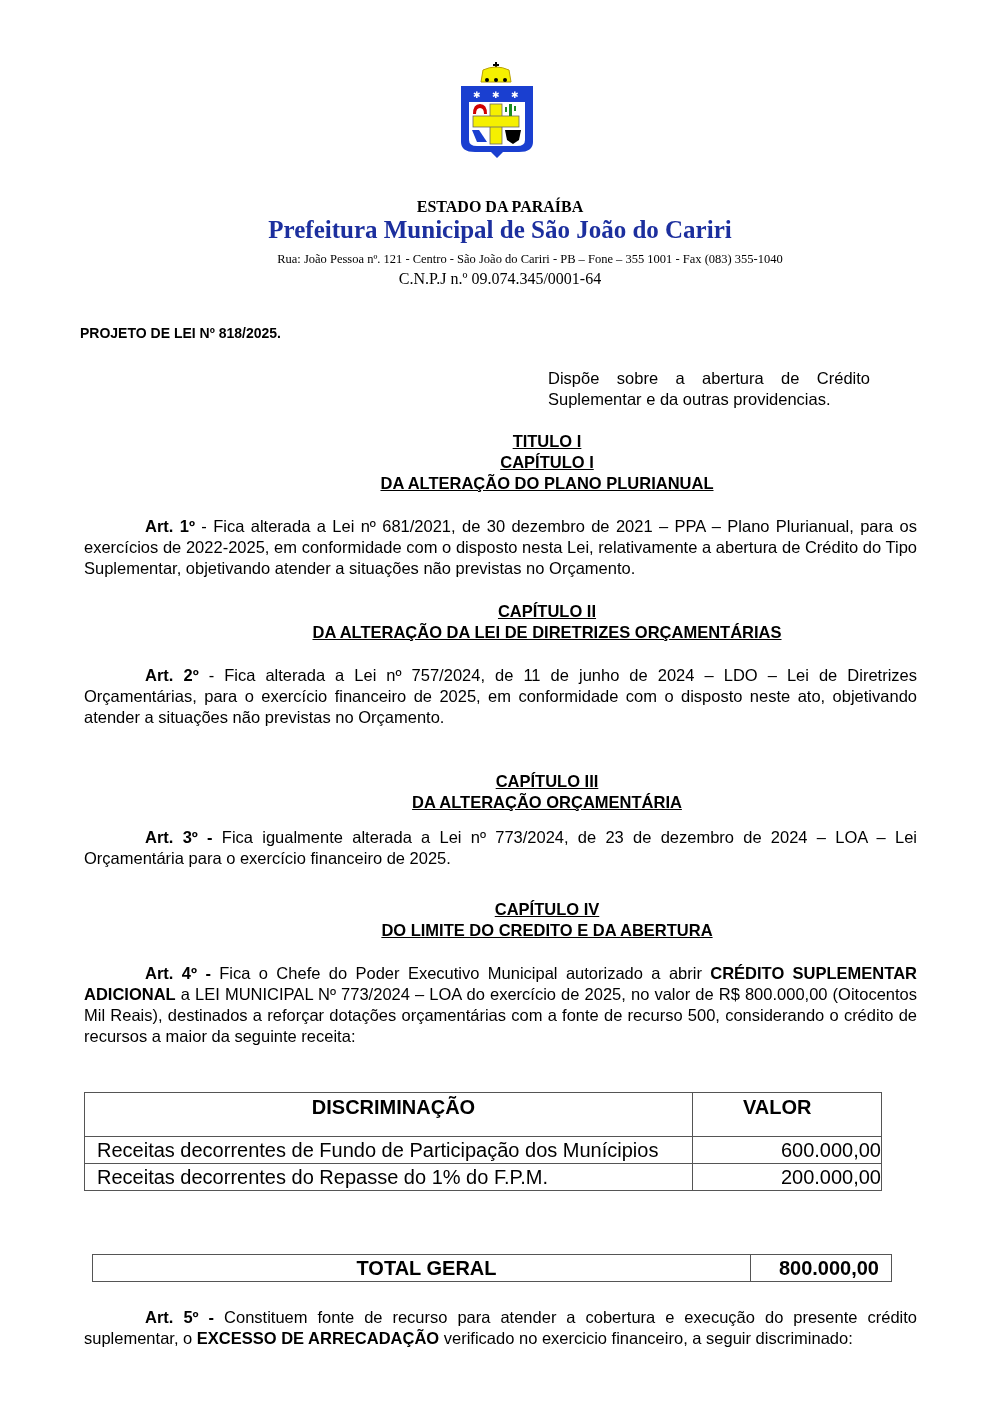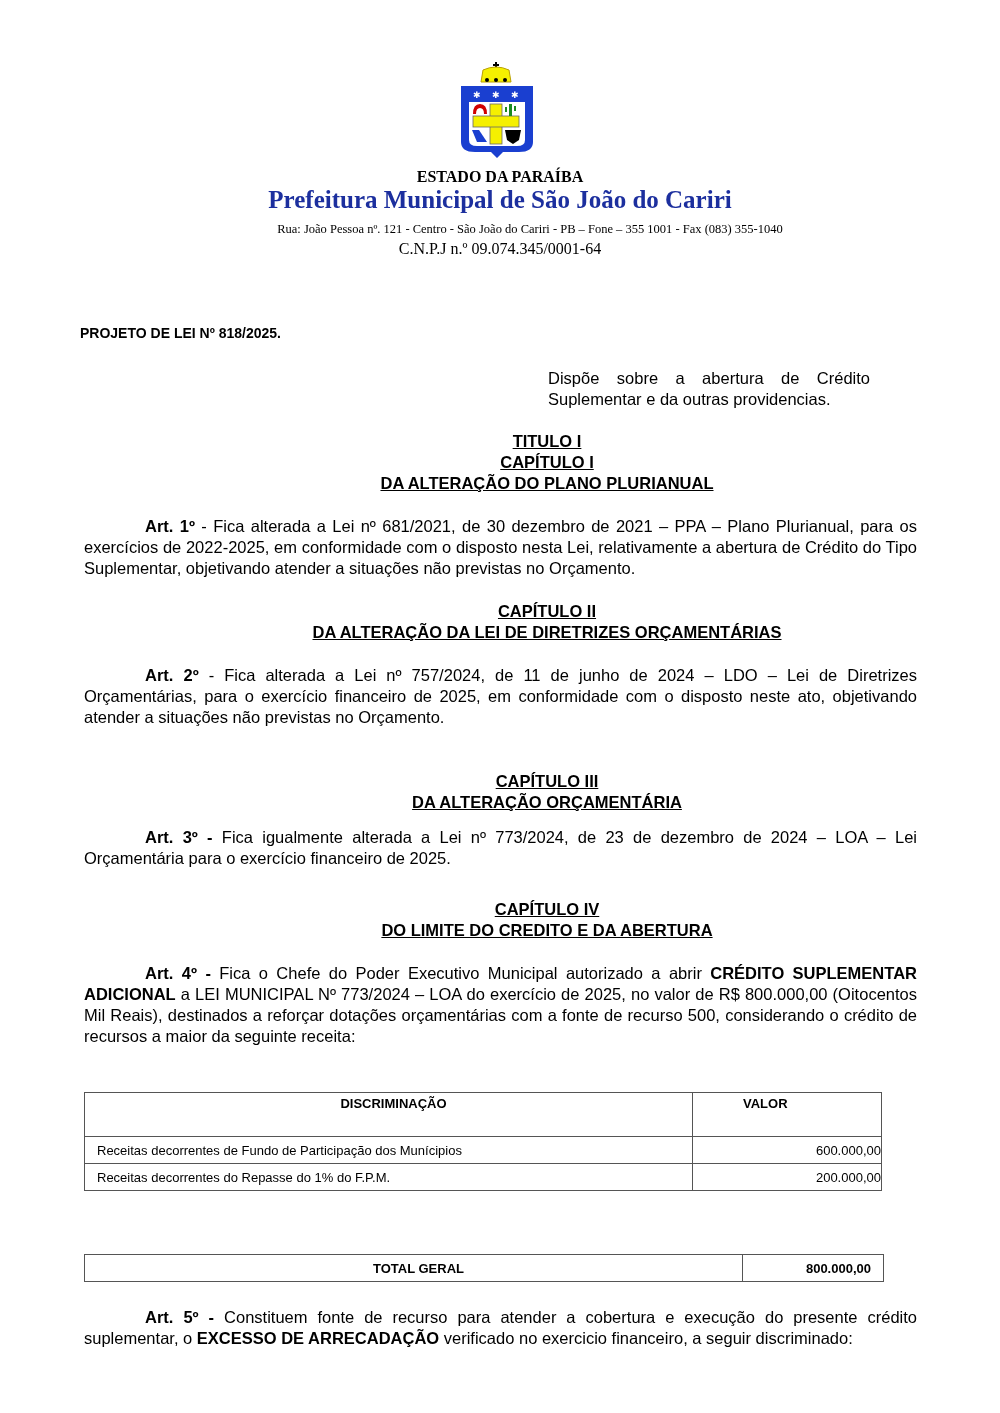--- a/index.html
+++ b/index.html
@@ -2,42 +2,42 @@
 <html><head>
 <meta charset="utf-8">
 <style>
   html, body { margin: 0; padding: 0; background: #ffffff; }
   body { width: 1000px; height: 1413px; position: relative; overflow: hidden; color: #000; }
   .sans { font-family: "Liberation Sans", sans-serif; }
   .serif { font-family: "Liberation Serif", serif; }
 
   #crest { position: absolute; left: 459px; top: 60px; width: 80px; height: 100px; }
 
-  .hdr { position: absolute; left: 0; width: 1000px; text-align: center; }
+  .hdr { position: absolute; left: 0; width: 1000px; text-align: center; margin-top: 30px; }
   #state { top: 168px; font-size: 16px; font-weight: bold; }
   #org { top: 186px; font-size: 25px; font-weight: bold; color: #1c2f9e; }
   #addr { top: 222px; font-size: 12.5px; left: 30px; }
   #cnpj { top: 240px; font-size: 16px; }
 
   .body-text { position: absolute; left: 84px; width: 833px; font-size: 16.5px; line-height: 21px; }
   .justify { text-align: justify; text-align-last: auto; }
   .indent { text-indent: 61px; }
   .center-block { position: absolute; left: 0; width: 1000px; text-align: center; font-size: 16.5px; line-height: 21px; font-weight: bold; margin-left: 47px; }
   .center-block span { text-decoration: underline; display: block; }
 
   #bill-title { position: absolute; left: 80px; top: 325px; font-size: 14px; font-weight: bold; }
   #ementa { position: absolute; left: 548px; top: 368px; width: 322px; font-size: 16.5px; line-height: 21px; text-align: justify; text-align-last: left; }
 
-  table.rev { position: absolute; border-collapse: collapse; font-size: 13px; }
+  table.rev { position: absolute; border-collapse: collapse; font-size: 20px; }
   table.rev td { border: 1px solid #555; padding: 0 2px 0 12px; }
   #rev-table { left: 84px; top: 1092px; width: 798px; }
   #rev-table .h td { height: 40px; vertical-align: top; padding-top: 3px; font-weight: bold; text-align: center; }
   #rev-table .r td { height: 26px; }
   #rev-table td.val { text-align: right; width: 176px; padding-right: 0; }
-  #total-table { left: 84px; top: 1254px; width: 800px; }
+  #total-table { left: 92px; top: 1254px; width: 800px; }
   #total-table td { height: 26px; font-weight: bold; }
   #total-table td.lbl { text-align: center; }
   #total-table td.val { text-align: right; width: 116px; padding-right: 12px; }
 </style>
 </head>
 <body class="sans">
 
 <svg id="crest" viewBox="0 0 80 100">
 
   <rect x="36" y="2" width="2" height="6" fill="#000"></rect>

